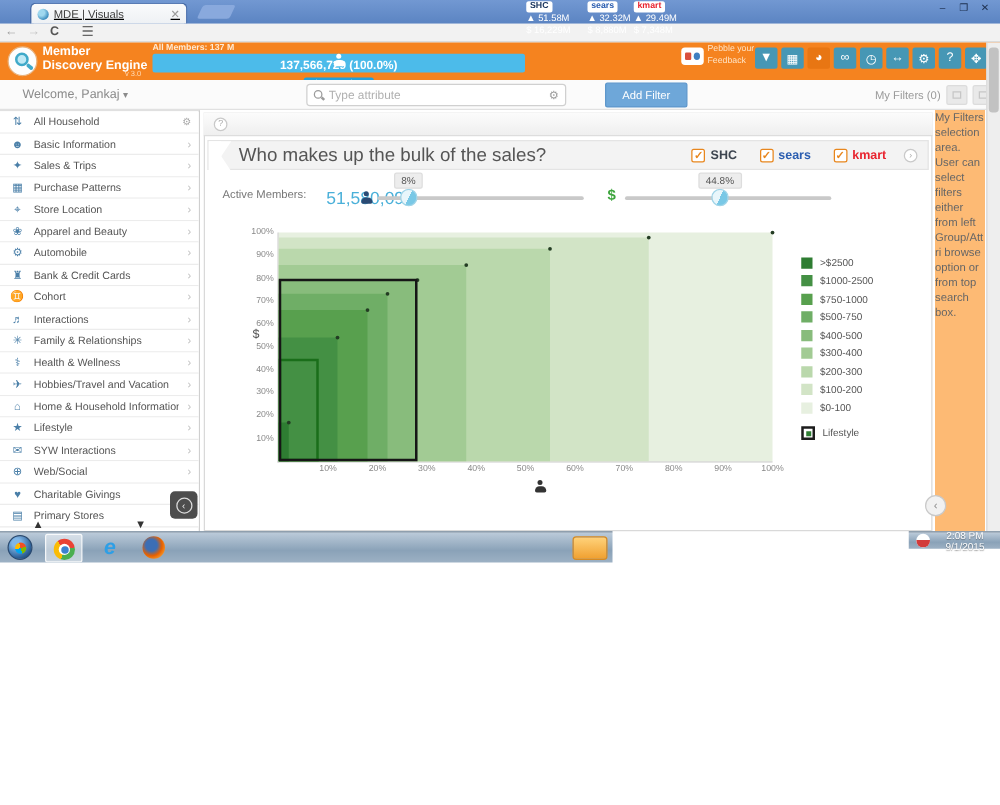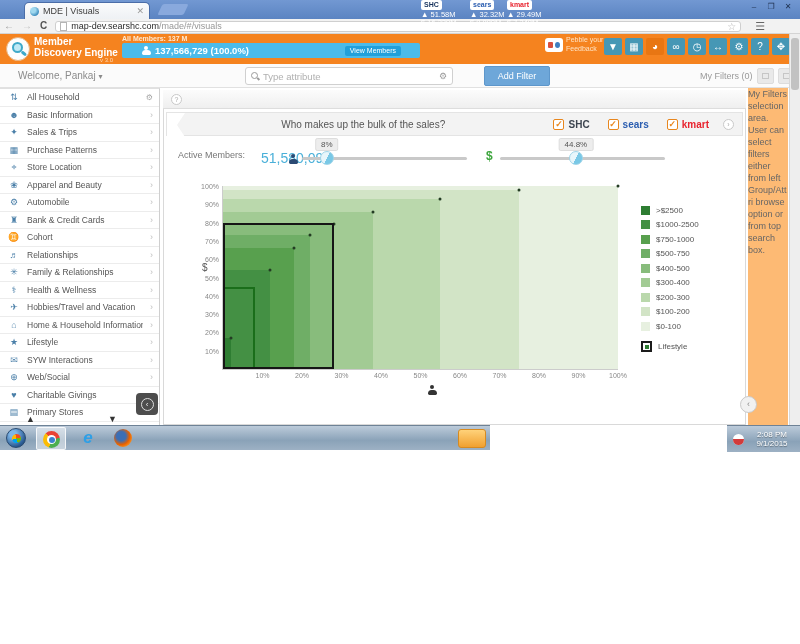--- a/index.html
+++ b/index.html
@@ -8,21 +8,21 @@
     position:relative; width:800px; height:644px; overflow:hidden;
     font-family:"Liberation Sans", sans-serif; background:#fff;
   }
   .abs { position:absolute; }
 
   
   #tabstrip { left:0; top:0; width:800px; height:19px;
     background:linear-gradient(#7298d2,#5b84c2); }
   #tab { left:24px; top:2px; width:126px; height:17px; background:linear-gradient(#fafbfc,#eef1f4);
     border-radius:5px 5px 0 0; border:1px solid #4a6da8; border-bottom:none;
-    display:flex; align-items:center; padding:0 5px; gap:4px; }
+    display:flex; align-items:center; padding:0 5px; gap:4px;text-decoration:underline; }
   #tab-favicon { width:9px; height:9px; border-radius:50%;
     background:radial-gradient(circle at 35% 35%, #9fd8ef 0 30%, #3f8fc0 70%); flex:0 0 auto;}
   #tab-title { font-size:9px; color:#3c3c3c; white-space:nowrap; overflow:hidden; flex:1;}
   #tab-close { font-size:9px; color:#9a9a9a; }
   #newtab { left:160px; top:4px; width:26px; height:11px; background:#89a9dd;
     transform:skewX(-25deg); border-radius:2px; }
   .winctl { top:0px; width:16px; height:13px; color:#1d2f4d; font-size:8px;
     display:flex; align-items:center; justify-content:center; }
 
   #urlrow { left:0; top:19px; width:800px; height:15px; background:#f2f2f2;
@@ -39,21 +39,21 @@
   #logo { left:6px; top:37px; width:24px; height:24px; border-radius:50%; background:#fdfdfd;
     border:1px solid #e9b27c; }
   #logo .ring { position:absolute; left:5px; top:4px; width:11px; height:11px;
     border:2.5px solid #3fa9c9; border-radius:50%; background:#bfe9f5;}
   #logo .handle { position:absolute; left:14px; top:14px; width:6px; height:2.5px;
     background:#3fa9c9; transform:rotate(40deg); border-radius:2px;}
   #brand-title { left:34px; top:36px; color:#fff; font-weight:bold; font-size:10px; line-height:11px; }
   #brand-version { left:100px; top:57px; color:#ffd9b3; font-size:6px; }
   #all-members-label { left:122px; top:35px; color:#ffe9d2; font-size:7px; font-weight:bold;}
   #memberbar { left:122px; top:43px; width:298px; height:15px; background:#4cbbea; border-radius:2px;
-    display:flex; align-items:center; padding:0 19px; gap:4px;}
+    display:flex; align-items:center; padding:0 19px; gap:4px;flex-direction:column;}
   #member-count { color:#fff; font-weight:bold; font-size:9.5px; flex:1; }
   #view-members { background:#22a0da; color:#fff; font-size:7px; padding:1.5px 5px; border-radius:2px; }
   .brandcol { top:35px; width:48px; color:#fff; font-size:7.5px; line-height:8.5px; }
   .brandbadge { display:inline-block; background:#fff; border-radius:2px; padding:0.5px 3px;
     font-weight:bold; font-size:7px; margin-bottom:1px;}
   .brandrow { white-space:nowrap; }
   #pebble { left:545px; top:38px; width:18px; height:14px; background:#fff; border-radius:3px; }
   #pebble:after { content:""; position:absolute; left:3px; bottom:-4px; border:4px solid transparent;
     border-top-color:#fff; border-left-width:2px; border-right-width:2px;}
   #pebble .p1{ position:absolute; left:3px; top:4px; width:5px; height:6px; background:#d94f3d; border-radius:1px;}
@@ -104,21 +104,21 @@
   #panel-header { left:163px; top:90px; width:583px; height:19px;
     background:linear-gradient(#fcfcfc,#efefef); border-bottom:1px solid #ddd;
     display:flex; align-items:center; padding:0 8px; }
   #panel-title { font-size:9px; color:#666; flex:1;}
   .qcircle { width:11px; height:11px; border:1px solid #c9c9c9; border-radius:50%;
     font-size:7px; color:#aaa; text-align:center; line-height:10px; background:#fff;}
   #questionbar { left:166px; top:112px; width:577px; height:24px; background:#f3f3f3;
     border:1px solid #e4e4e4; display:flex; align-items:center; padding:0 8px 0 24px; }
   #questionbar .wedge { position:absolute; left:0; top:0; border-top:12px solid #fff;
     border-bottom:12px solid #fff; border-left:10px solid #fff; border-right:8px solid transparent;}
-  #question-title { flex:1; font-size:10px; color:#555;text-align:center; }
+  #question-title { flex:1; font-size:15px; color:#555; }
   .toggle { display:flex; align-items:center; gap:4px; margin-left:18px; }
   .checkbox { width:11px; height:11px; border:1.5px solid #e8861d; border-radius:2px; background:#fff;
     color:#e8861d; font-size:9px; line-height:9px; text-align:center; font-weight:bold;}
   .toggle .tlabel { font-size:10px; font-weight:bold; }
   #q-next { margin-left:14px; }
 
   
   #amlabel { left:178px; top:150px; font-size:9px; color:#777; }
   #amvalue { left:261px; top:150px; font-size:14px; color:#4ab0d9; }
   .person-icon { position:relative; display:inline-block; width:10px; height:10px; }
@@ -186,21 +186,21 @@
   .chrome-ico:before { content:""; position:absolute; left:4px; top:4px; width:9px; height:9px;
     background:#fff; border-radius:50%;}
   .chrome-ico:after { content:""; position:absolute; left:5.5px; top:5.5px; width:6px; height:6px;
     background:#3b82d0; border-radius:50%;}
   #ie-ico { position:absolute; left:78px; top:2px; width:20px; height:20px; color:#2e9fe6;
     font-size:17px; font-weight:bold; font-style:italic; text-align:center; line-height:20px;}
   #ff-ico { position:absolute; left:114px; top:3px; width:18px; height:18px; border-radius:50%;
     background:radial-gradient(circle at 40% 40%, #3b6eb5 0 30%, #e66000 55%, #ffb13d 90%);}
   #extra-ico { position:absolute; left:458px; top:3px; width:28px; height:19px; border-radius:3px;
     background:linear-gradient(#ffd27a,#f0a030); border:1px solid #d78a20;}
-  #taskbar-tray { left:727px; top:425px; width:73px; height:27px;
+  #taskbar-tray { left:727px; top:425px; width:73px; height:14px;
     background:linear-gradient(#bccbda,#8aa2b8 60%,#9db1c4); border-top:1px solid #6e8296;
     display:flex; align-items:center; }
   #tray-ico { width:11px; height:11px; border-radius:50%; background:#fff; margin-left:6px;
     position:relative; overflow:hidden; flex:0 0 auto;}
   #tray-ico:after { content:""; position:absolute; left:0; top:5px; width:11px; height:6px; background:#d23b3b;}
   #clock { flex:1; text-align:center; color:#fff; font-size:8px; line-height:9px;
     text-shadow:0 1px 1px rgba(0,0,0,.4);}
 </style>
 </head>
 <body>
@@ -218,25 +218,20 @@
     <div class="abs winctl" style="left:746px;">–</div>
     <div class="abs winctl" style="left:763px;">❐</div>
     <div class="abs winctl" style="left:780px;">✕</div>
   </div>
 
   
   <div class="abs" id="urlrow">
     <span class="navbtn" style="color:#9b9b9b;">←</span>
     <span class="navbtn" style="color:#c2c2c2;">→</span>
     <span class="navbtn" style="color:#555; font-weight:bold;">C</span>
-    <div id="urlbox">
-      <span id="page-ico"></span>
-      <span id="urltext"><span>map-dev.searshc.com</span><span class="path">/made/#/visuals</span></span>
-      <span style="margin-left:auto; color:#b5b5b5; font-size:10px;">☆</span>
-    </div>
     <span class="navbtn" style="margin-left:10px; color:#666; font-size:11px;">☰</span>
   </div>
 
   
   <div class="abs" id="appheader"></div>
   <div class="abs" id="logo">
       <span class="ring"></span>
       <span class="handle"></span>
     </div>
   <div class="abs" id="brand-title">
@@ -361,21 +356,21 @@
         <span class="sblabel">Bank &amp; Credit Cards</span>
         <span class="sbchev">›</span>
       </div>
       <div class="sbrow">
         <span class="sbicon">♊</span>
         <span class="sblabel">Cohort</span>
         <span class="sbchev">›</span>
       </div>
       <div class="sbrow">
         <span class="sbicon">♬</span>
-        <span class="sblabel">Relationships</span>
+        <span class="sblabel">Interactions</span>
         <span class="sbchev">›</span>
       </div>
       <div class="sbrow">
         <span class="sbicon">✳</span>
         <span class="sblabel">Family &amp; Relationships</span>
         <span class="sbchev">›</span>
       </div>
       <div class="sbrow">
         <span class="sbicon">⚕</span>
         <span class="sblabel">Health &amp; Wellness</span>

